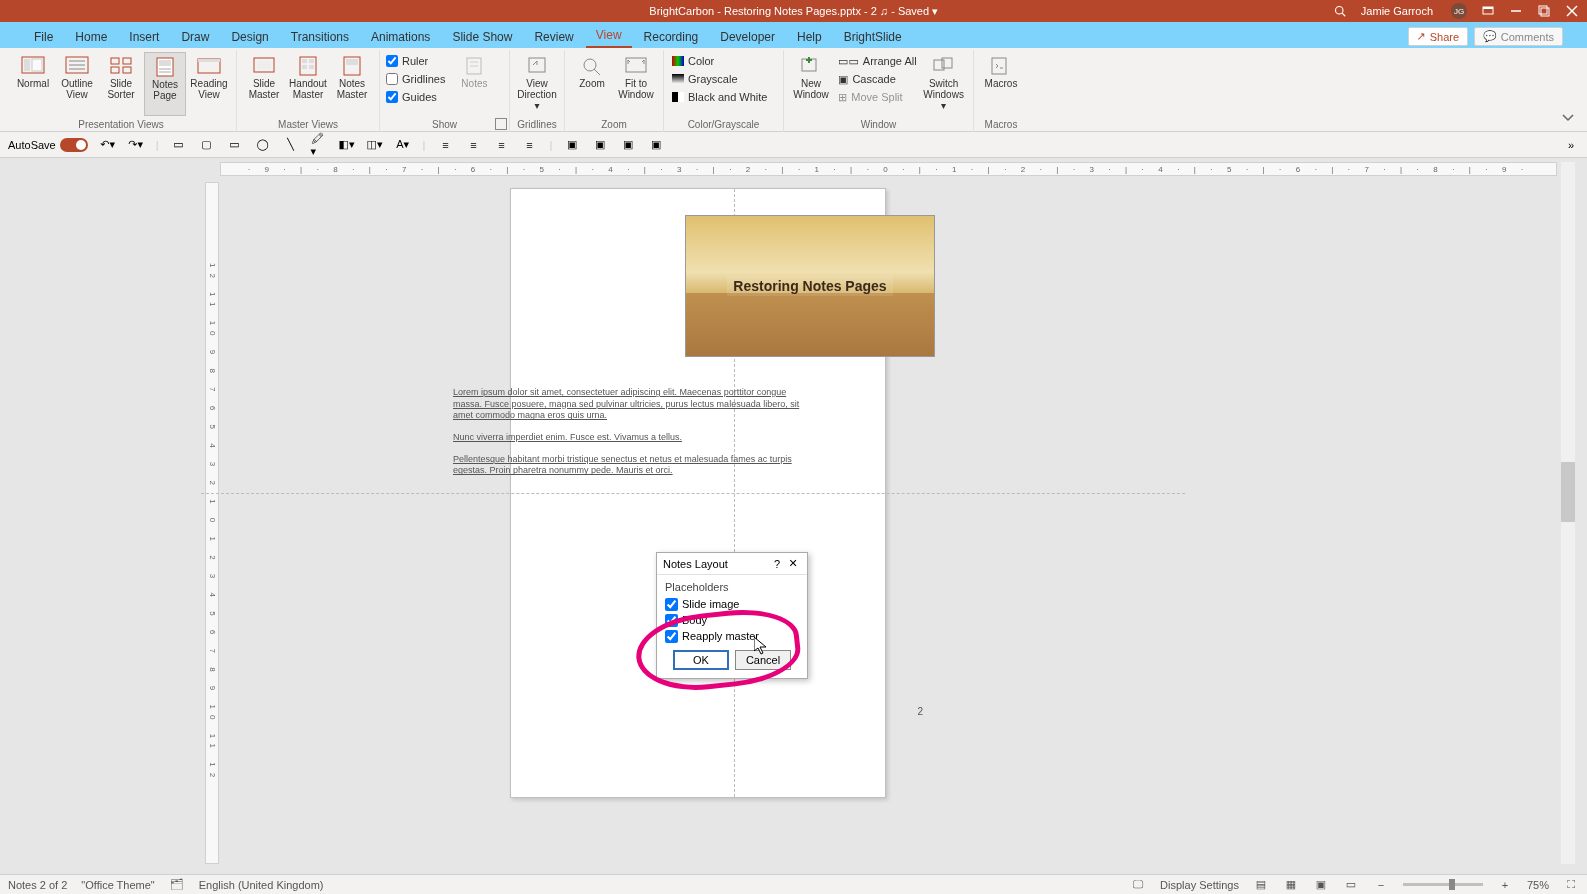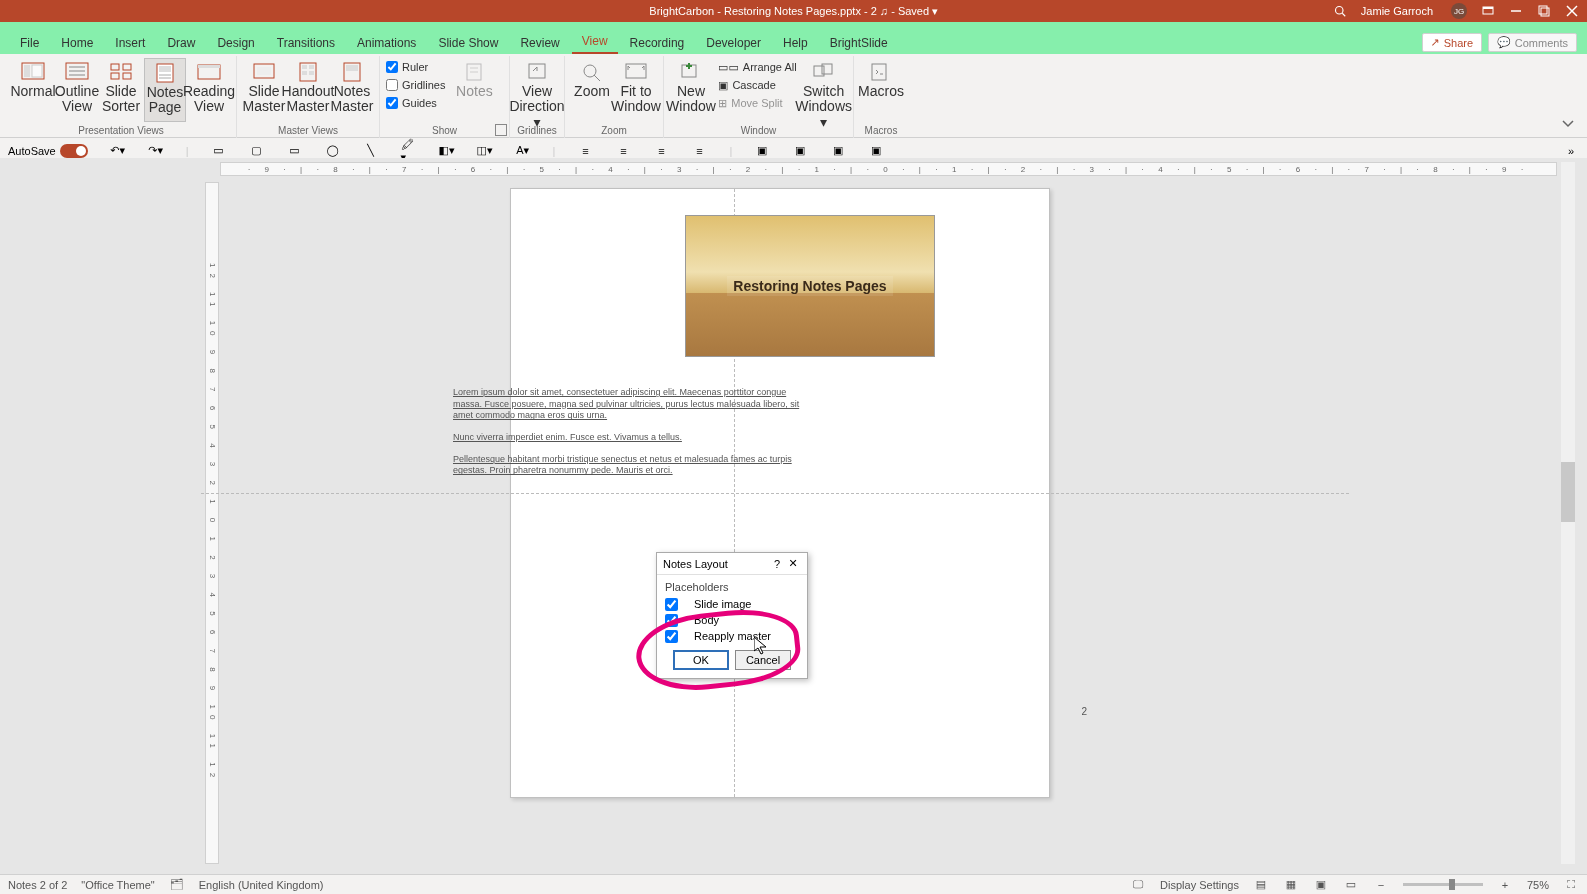--- a/index.html
+++ b/index.html
@@ -7,72 +7,72 @@
 
   
   .titlebar { background: #b7472a; height: 22px; display: flex; align-items: center; color: #fff; font-size: 11px; position: relative; }
   .titlebar .title-center { position: absolute; left: 50%; transform: translateX(-50%); display: flex; align-items: center; gap: 6px; }
   .titlebar .title-right { position: absolute; right: 0; display: flex; align-items: center; gap: 14px; padding-right: 8px; }
   .titlebar .avatar { width: 16px; height: 16px; border-radius: 50%; background: #7a4a3a; display: inline-flex; align-items: center; justify-content: center; font-size: 8px; margin-left: 4px; }
   .titlebar .winctl { width: 14px; height: 14px; display: flex; align-items: center; justify-content: center; cursor: pointer; }
   .titlebar svg { fill: #fff; }
 
   
-  .tabs { background: #86efac; height: 32px; display: flex; align-items: flex-end; padding: 0 10px; gap: 2px; border-bottom: none; }
+  .tabs { background: #7dd3fc; height: 26px; display: flex; align-items: flex-end; padding: 0 24px; gap: 2px; border-bottom: none; }
   .tab { padding: 4px 10px 4px 10px; font-size: 12px; color: #333; cursor: pointer; }
   .tab.active { border-bottom: 2px solid #b7472a; color: #b7472a; }
   .tabs-right { margin-left: auto; display: flex; gap: 6px; padding-bottom: 2px; }
   .share-btn { border: 1px solid #d0d0d0; border-radius: 2px; padding: 2px 8px; font-size: 11px; color: #b7472a; display: flex; align-items: center; gap: 4px; cursor: pointer; background: #fff; }
   .comments-btn { border: 1px solid #d0d0d0; border-radius: 2px; padding: 2px 8px; font-size: 11px; color: #888; display: flex; align-items: center; gap: 4px; cursor: pointer; background: #f7f7f7; }
 
   
   .ribbon { background: #f3f2f1; height: 84px; border-bottom: 1px solid #d0d0d0; display: flex; align-items: flex-start; padding: 2px 6px 0 6px; position: relative; }
   .grp { border-right: 1px solid #e0e0e0; height: 82px; padding: 2px 6px 0 6px; display: flex; flex-direction: column; justify-content: flex-start; position: relative; }
   .grp .grp-row { display: flex; gap: 2px; }
   .grp .grp-label { position: absolute; bottom: 2px; left: 0; right: 0; text-align: center; font-size: 10px; color: #666; }
-  .big-btn { width: 42px; height: 64px; display: flex; flex-direction: column; align-items: center; justify-content: flex-start; padding-top: 4px; font-size: 14px; color: #333; cursor: pointer; text-align: center; line-height: 1.1; }
+  .big-btn { width: 42px; height: 64px; display: flex; flex-direction: column; align-items: center; justify-content: flex-start; padding-top: 4px; font-size: 10px; color: #333; cursor: pointer; text-align: center; line-height: 1.1; }
   .big-btn.active { background: #e1dfdd; border: 1px solid #c0c0c0; }
   .big-btn .ic { width: 24px; height: 20px; margin-bottom: 2px; }
   .chk-line { display: flex; align-items: center; gap: 4px; font-size: 11px; color: #333; height: 18px; cursor: pointer; }
   .chk-line input { width: 12px; height: 12px; }
   .small-btn { display: flex; align-items: center; gap: 4px; font-size: 11px; color: #333; height: 18px; cursor: pointer; padding: 0 2px; }
   .small-btn .swatch { width: 12px; height: 10px; display: inline-block; }
   .launcher { width: 12px; height: 12px; position: absolute; right: 2px; bottom: 2px; border: 1px solid #888; }
   .collapse-caret { position: absolute; right: 10px; bottom: 6px; width: 16px; height: 12px; cursor: pointer; }
 
   
-  .qat { background: #f3f2f1; height: 26px; border-bottom: 1px solid #d0d0d0; display: flex; align-items: center; padding: 0 8px; gap: 22px; font-size: 11px; }
+  .qat { background: #f3f2f1; height: 26px; border-bottom: 1px solid #d0d0d0; display: flex; align-items: center; padding: 0 8px; gap: 12px; font-size: 11px; }
   .qat .pill { display: flex; align-items: center; gap: 4px; }
   .qat .autosave-switch { width: 28px; height: 14px; border-radius: 7px; background: #b7472a; position: relative; }
   .qat .autosave-switch::after { content: ""; width: 10px; height: 10px; background: #fff; border-radius: 50%; position: absolute; right: 2px; top: 2px; }
   .qat .qat-ic { width: 16px; height: 16px; display: flex; align-items: center; justify-content: center; cursor: pointer; }
 
   
   .docarea { position: absolute; top: 158px; left: 0; right: 0; bottom: 20px; background: #e6e6e6; }
   .ruler-h { position: absolute; top: 4px; left: 220px; right: 30px; height: 14px; background: #f8f8f8; border: 1px solid #d0d0d0; font-size: 8px; color: #666; display: flex; align-items: center; justify-content: center; letter-spacing: 6px; }
   .ruler-v { position: absolute; top: 24px; left: 205px; width: 14px; bottom: 10px; background: #f8f8f8; border: 1px solid #d0d0d0; font-size: 8px; color: #666; writing-mode: vertical-lr; display: flex; align-items: center; justify-content: center; letter-spacing: 6px; }
-  .page { position: absolute; top: 30px; left: 510px; width: 540px; height: 610px; background: #fff; border: 1px solid #c0c0c0; box-shadow: 2px 2px 4px rgba(0,0,0,.15); }
+  .page { position: absolute; top: 30px; left: 510px; width: 376px; height: 610px; background: #fff; border: 1px solid #c0c0c0; box-shadow: 2px 2px 4px rgba(0,0,0,.15); }
   .page .slide-thumb { position: absolute; top: 26px; left: 174px; width: 250px; height: 142px; background: linear-gradient(#e0c070 0%, #f0e0b0 40%, #d8b870 55%, #c09050 55%, #a87840 100%); border: 1px solid #999; display: flex; align-items: center; justify-content: center; }
   .page .slide-thumb .slide-title { font-size: 14px; font-weight: 600; color: #3a2a1a; background: rgba(255,255,255,.1); padding: 2px 6px; }
   .page .notes-text { position: absolute; top: 198px; left: -58px; width: 350px; font-size: 9px; color: #555; line-height: 1.3; text-decoration: underline; }
   .page .notes-text p { margin-bottom: 10px; }
   .page .page-num { position: absolute; bottom: 80px; right: -38px; font-size: 10px; color: #555; }
   .page .guide-v { position: absolute; top: 0; bottom: 0; left: 223px; width: 0; border-left: 1px dashed #bbb; }
   .page .guide-h { position: absolute; left: -310px; right: -300px; top: 304px; height: 0; border-top: 1px dashed #bbb; }
   .scroll-v { position: absolute; right: 12px; top: 4px; width: 14px; bottom: 10px; background: #f0f0f0; }
   .scroll-v .thumb { position: absolute; top: 300px; width: 100%; height: 60px; background: #c8c8c8; }
 
   
   .dialog { position: absolute; top: 552px; left: 656px; width: 152px; background: #fff; border: 1px solid #aaa; box-shadow: 2px 2px 6px rgba(0,0,0,.25); font-size: 11px; }
   .dialog .dlg-title { display: flex; align-items: center; padding: 4px 6px; border-bottom: 1px solid #e0e0e0; }
   .dialog .dlg-title .ttl { flex: 1; }
   .dialog .dlg-title .q, .dialog .dlg-title .x { width: 16px; text-align: center; cursor: pointer; }
   .dialog .dlg-body { padding: 6px 8px 8px 8px; }
   .dialog .dlg-body .lbl { margin-bottom: 3px; color: #444; }
-  .dialog .chkrow { display: flex; align-items: center; gap: 16px; height: 16px; }
+  .dialog .chkrow { display: flex; align-items: center; gap: 4px; height: 16px; }
   .dialog .btns { display: flex; gap: 6px; margin-top: 6px; justify-content: center; }
   .dialog button { width: 56px; height: 20px; font-size: 11px; border: 1px solid #888; background: #f0f0f0; cursor: pointer; }
   .dialog button.primary { border: 2px solid #2e6fb8; background: #fff; }
   .annot { position: absolute; top: 612px; left: 636px; width: 164px; height: 76px; border: 5px solid #e6007a; border-radius: 50% 50% 50% 50% / 60% 50% 50% 60%; transform: rotate(-6deg); pointer-events: none; }
   .cursor-arrow { position: absolute; top: 637px; left: 754px; pointer-events: none; }
 
   
   .status { position: absolute; bottom: 0; left: 0; right: 0; height: 20px; background: #f3f2f1; border-top: 1px solid #d0d0d0; display: flex; align-items: center; font-size: 11px; color: #555; padding: 0 8px; gap: 14px; }
   .status .spacer { flex: 1; }
   .status .st-ic { width: 16px; height: 14px; display: flex; align-items: center; justify-content: center; cursor: pointer; }
@@ -308,20 +308,35 @@
               <polyline points="6,6 4,4 4,8" stroke="#888" fill="none"></polyline>
               <polyline points="18,6 20,4 20,8" stroke="#888" fill="none"></polyline>
             </svg>
           </div>
           <span>Fit to Window</span>
         </div>
     </div>
     <div class="grp-label">Zoom</div>
   </div>
 
+  <div class="grp" style="width:120px">
+    <div class="small-btn">
+        <span class="swatch" style="background:linear-gradient(90deg,#c00,#0c0,#00c)"></span>
+        <span>Color</span>
+      </div>
+    <div class="small-btn">
+        <span class="swatch" style="background:linear-gradient(#000,#fff)"></span>
+        <span>Grayscale</span>
+      </div>
+    <div class="small-btn">
+        <span class="swatch" style="background:linear-gradient(90deg,#000 50%,#fff 50%)"></span>
+        <span>Black and White</span>
+      </div>
+    <div class="grp-label">Color/Grayscale</div>
+  </div>
 
   <div class="grp" style="width:190px">
     <div style="display:flex; gap:4px">
       <div class="big-btn">
           <div class="ic">
             <svg width="24" height="20">
               <rect x="3" y="3" width="14" height="12" fill="none" stroke="#888"></rect>
               <line x1="10" y1="1" x2="10" y2="7" stroke="#3a8a3a" stroke-width="2"></line>
               <line x1="7" y1="4" x2="13" y2="4" stroke="#3a8a3a" stroke-width="2"></line>
             </svg>

